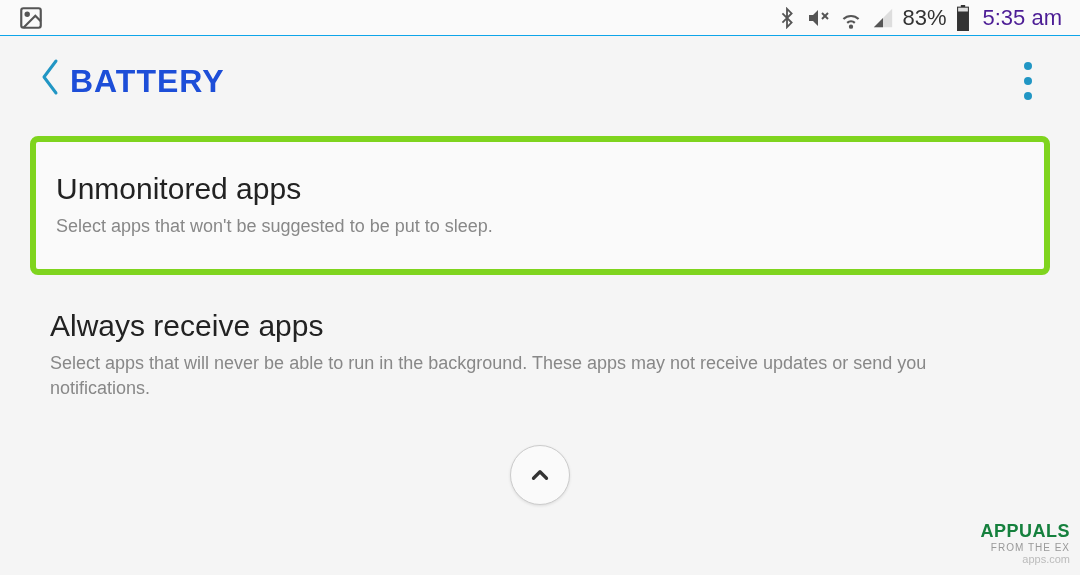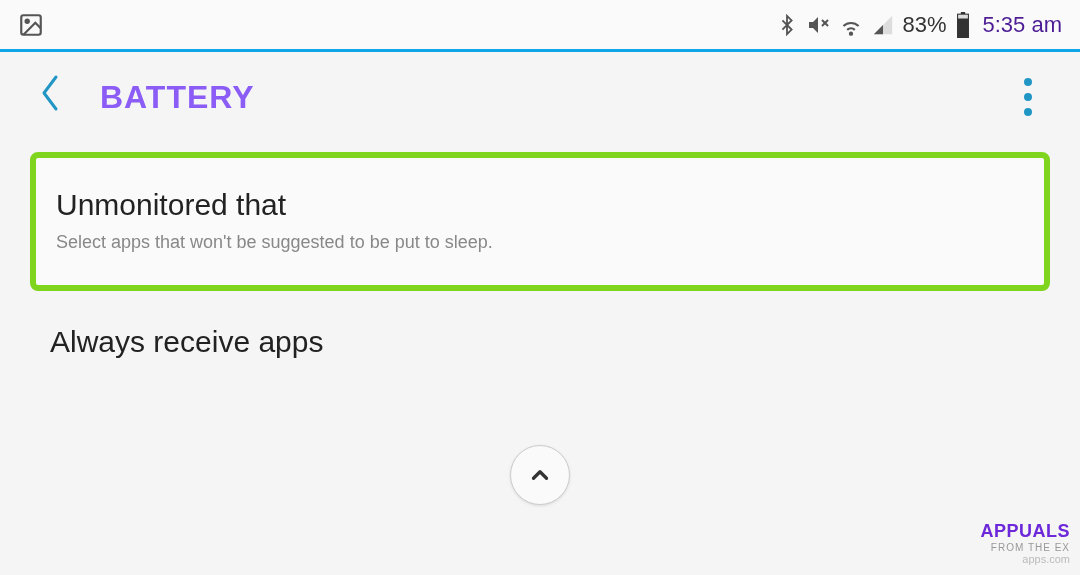--- a/index.html
+++ b/index.html
@@ -9,27 +9,27 @@
     }
     body {
       font-family: 'Comic Sans MS', cursive, sans-serif;
       width: 1080px;
       height: 575px;
       background: #f5f5f5;
       position: relative;
       overflow: hidden;
     }
     .status-bar {
-      height: 52px;
+      height: 36px;
       background: #fafafa;
       display: flex;
       align-items: center;
       justify-content: space-between;
       padding: 0 18px;
-      border-bottom: 3px solid #0ea5e9;
+      border-bottom: 1px solid #0ea5e9;
     }
     .status-left {
       display: flex;
       align-items: center;
     }
     .status-right {
       display: flex;
       align-items: center;
       gap: 8px;
     }
@@ -61,23 +61,22 @@
     }
     .back-chevron {
       color: #2196c4;
       font-size: 40px;
       cursor: pointer;
       padding: 0 8px;
       font-weight: 300;
     }
     .page-title {
       font-size: 32px;
-      color: #8b5cf6;
+      color: #1d4ed8;
       letter-spacing: 1px;
-      margin-left: 30px;
     }
     .menu-dots {
       position: absolute;
       right: 40px;
       top: 50%;
       transform: translateY(-50%);
       display: flex;
       flex-direction: column;
       gap: 7px;
       cursor: pointer;
@@ -143,21 +142,21 @@
       right: 10px;
       bottom: 10px;
       font-family: Arial, sans-serif;
       font-size: 10px;
       color: #999;
       text-align: right;
     }
     .watermark-main {
       font-size: 18px;
       font-weight: bold;
-      color: #6d28d9;
+      color: #15803d;
       letter-spacing: 0.5px;
     }
     .watermark-sub {
       font-size: 10px;
       color: #999;
       letter-spacing: 1px;
     }
     .watermark-url {
       font-size: 11px;
       color: #bbb;
@@ -223,25 +222,26 @@
   <h1 class="page-title">BATTERY</h1>
   <div class="menu-dots">
     <span></span>
     <span></span>
     <span></span>
   </div>
 </div>
 
 <div class="content">
   <div class="setting-item highlighted">
-    <div class="setting-title">Unmonitored that</div>
+    <div class="setting-title">Unmonitored apps</div>
     <div class="setting-description">Select apps that won't be suggested to be put to sleep.</div>
   </div>
   <div class="setting-item second">
     <div class="setting-title">Always receive apps</div>
+    <div class="setting-description">Select apps that will never be able to run in the background. These apps may not receive updates or send you notifications.</div>
   </div>
 </div>
 
 <div class="collapse-button">
   <svg viewBox="0 0 24 24" fill="none" stroke="#333" stroke-width="3">
     <path d="M6 15l6-6 6 6" stroke-linecap="round" stroke-linejoin="round"></path>
   </svg>
 </div>
 
 <div class="watermark">

